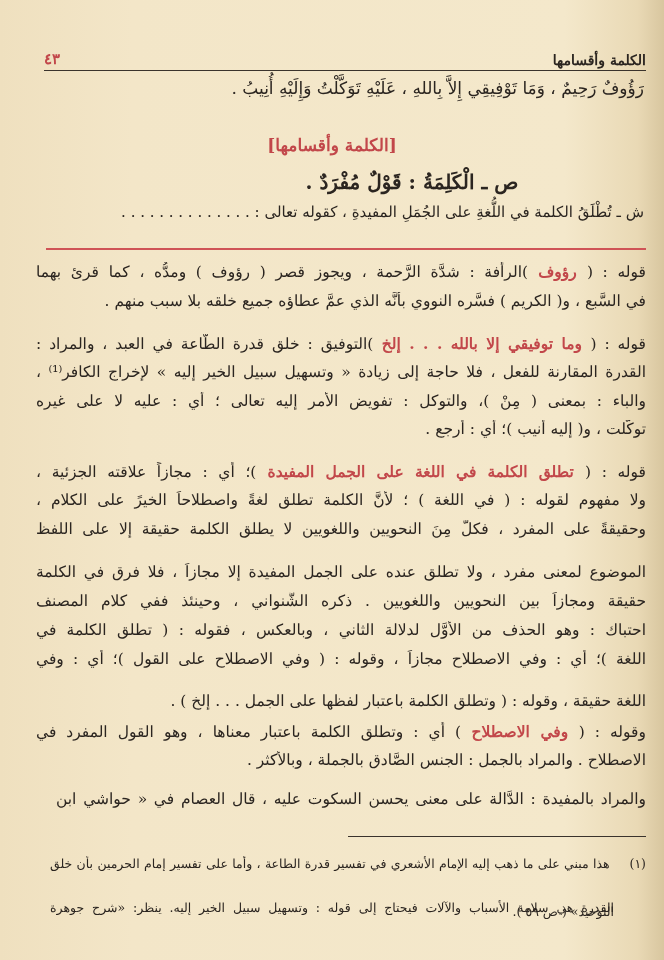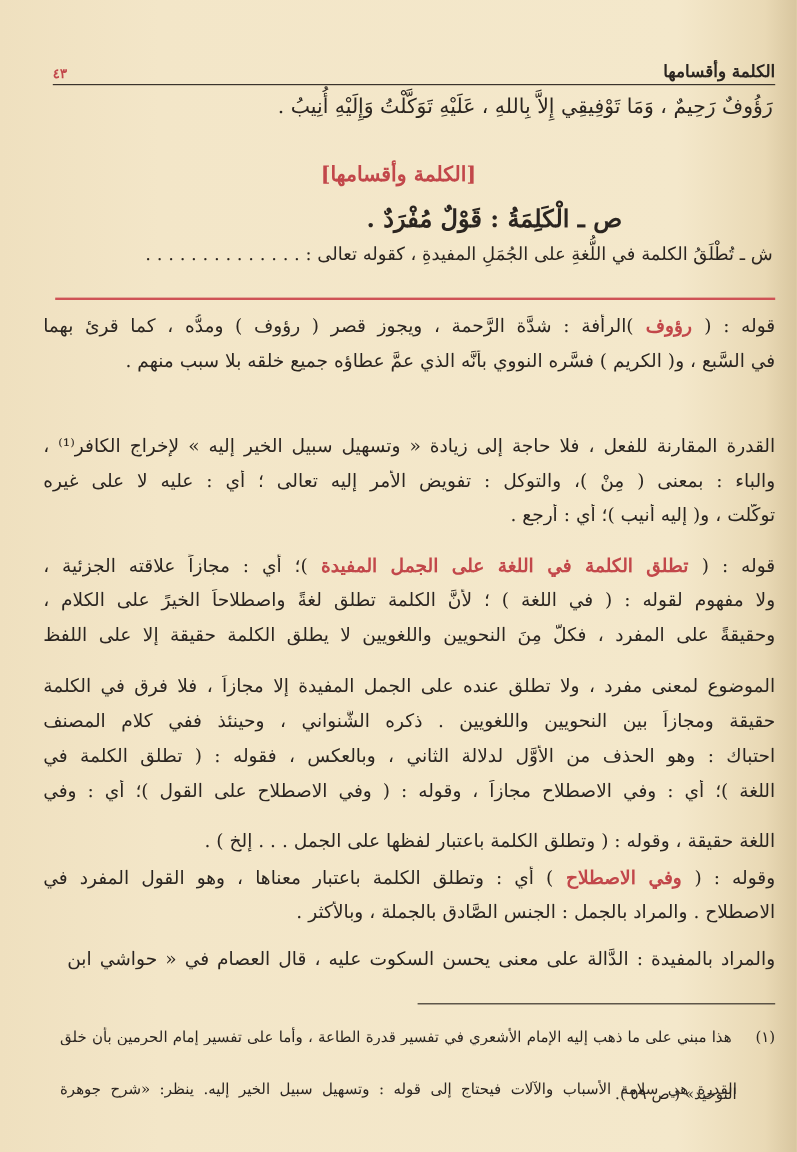--- a/index.html
+++ b/index.html
@@ -13,21 +13,21 @@
     .page {
       position: absolute; left: 0; top: 0; width: 664px; height: 960px;
       background: linear-gradient(to right, #efe0bf 0%, #f3e6c8 20%, #f4e8cb 85%, #e9d9b5 96%, #d8c69f 100%);
     }
     .header {
       position: absolute; left: 44px; right: 18px; top: 44px; height: 24px;
       display: flex; justify-content: space-between; align-items: flex-end;
       direction: rtl;
     }
     .header .title { font-size: 14px; font-weight: bold; color: #2b2520; }
-    .header .pageno { font-size: 11px; font-weight: bold; color: #c2474a; text-align: center; }
+    .header .pageno { font-size: 15px; font-weight: bold; color: #c2474a; text-align: center; }
     .header-rule {
       position: absolute; left: 44px; right: 18px; top: 70px; height: 0;
       border-top: 1.5px solid #3a332c;
     }
     .line {
       position: absolute; left: 36px; right: 18px;
       direction: rtl; text-align: justify; text-align-last: justify;
       font-size: 15.5px; white-space: nowrap; overflow: hidden;
     }
     .line.last { text-align-last: right; }
@@ -74,20 +74,23 @@
   <div class="matn1">ص ـ الْكَلِمَةُ : قَوْلٌ مُفْرَدٌ .</div>
   <div class="matn2">ش ـ تُطْلَقُ الكلمة في اللُّغةِ على الجُمَلِ المفيدةِ ، كقوله تعالى : . . . . . . . . . . . . . .</div>
 
   <div class="red-rule"></div>
 
   <div class="line" style="top:262px;">
     <span>قوله : (</span><span class="hl"> رؤوف </span><span>)الرأفة : شدَّة الرَّحمة ، ويجوز قصر ( رؤوف ) ومدُّه ، كما قرئ بهما</span>
   </div>
   <div class="line last" style="top:292px;">في السَّبع ، و( الكريم ) فسَّره النووي بأنَّه الذي عمَّ عطاؤه جميع خلقه بلا سبب منهم .</div>
 
+  <div class="line" style="top:334px;">
+    <span>قوله : (</span><span class="hl"> وما توفيقي إلا بالله . . . إلخ </span><span>)التوفيق : خلق قدرة الطَّاعة في العبد ، والمراد :</span>
+  </div>
   <div class="line" style="top:363px;">القدرة المقارنة للفعل ، فلا حاجة إلى زيادة « وتسهيل سبيل الخير إليه » لإخراج الكافر⁽¹⁾ ،</div>
   <div class="line" style="top:392px;">والباء : بمعنى ( مِنْ )، والتوكل : تفويض الأمر إليه تعالى ؛ أي : عليه لا على غيره</div>
   <div class="line last" style="top:420px;">توكَّلت ، و( إليه أنيب )؛ أي : أرجع .</div>
 
   <div class="line" style="top:462px;">
     <span>قوله : (</span><span class="hl"> تطلق الكلمة في اللغة على الجمل المفيدة </span><span>)؛ أي : مجازاً علاقته الجزئية ،</span>
   </div>
   <div class="line" style="top:491px;">ولا مفهوم لقوله : ( في اللغة ) ؛ لأنَّ الكلمة تطلق لغةً واصطلاحاً الخيرً على الكلام ،</div>
   <div class="line" style="top:520px;">وحقيقةً على المفرد ، فكلٌّ مِنَ النحويين واللغويين لا يطلق الكلمة حقيقة إلا على اللفظ</div>
   <div class="line" style="top:563px;">الموضوع لمعنى مفرد ، ولا تطلق عنده على الجمل المفيدة إلا مجازاً ، فلا فرق في الكلمة</div>

